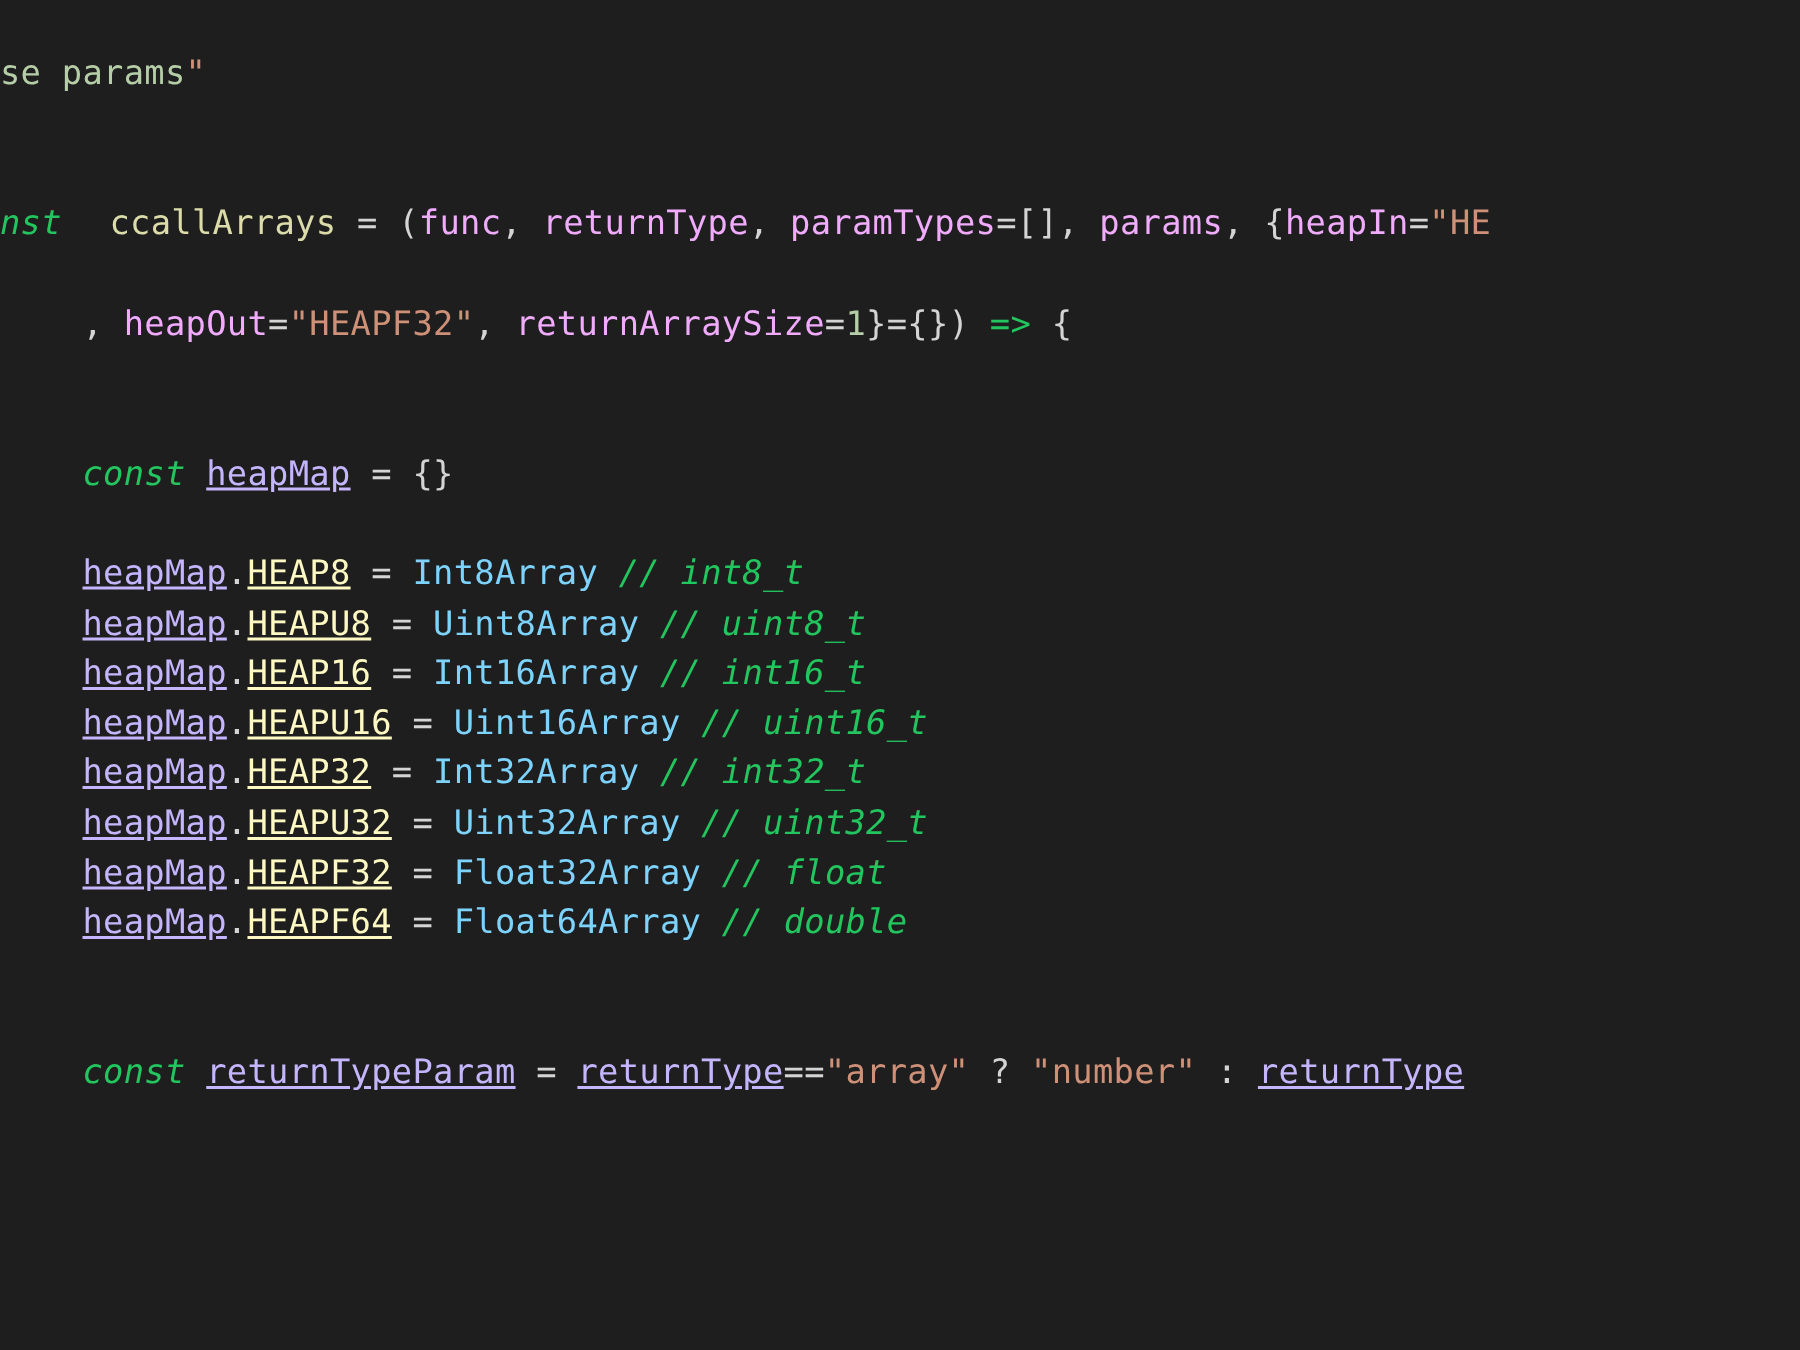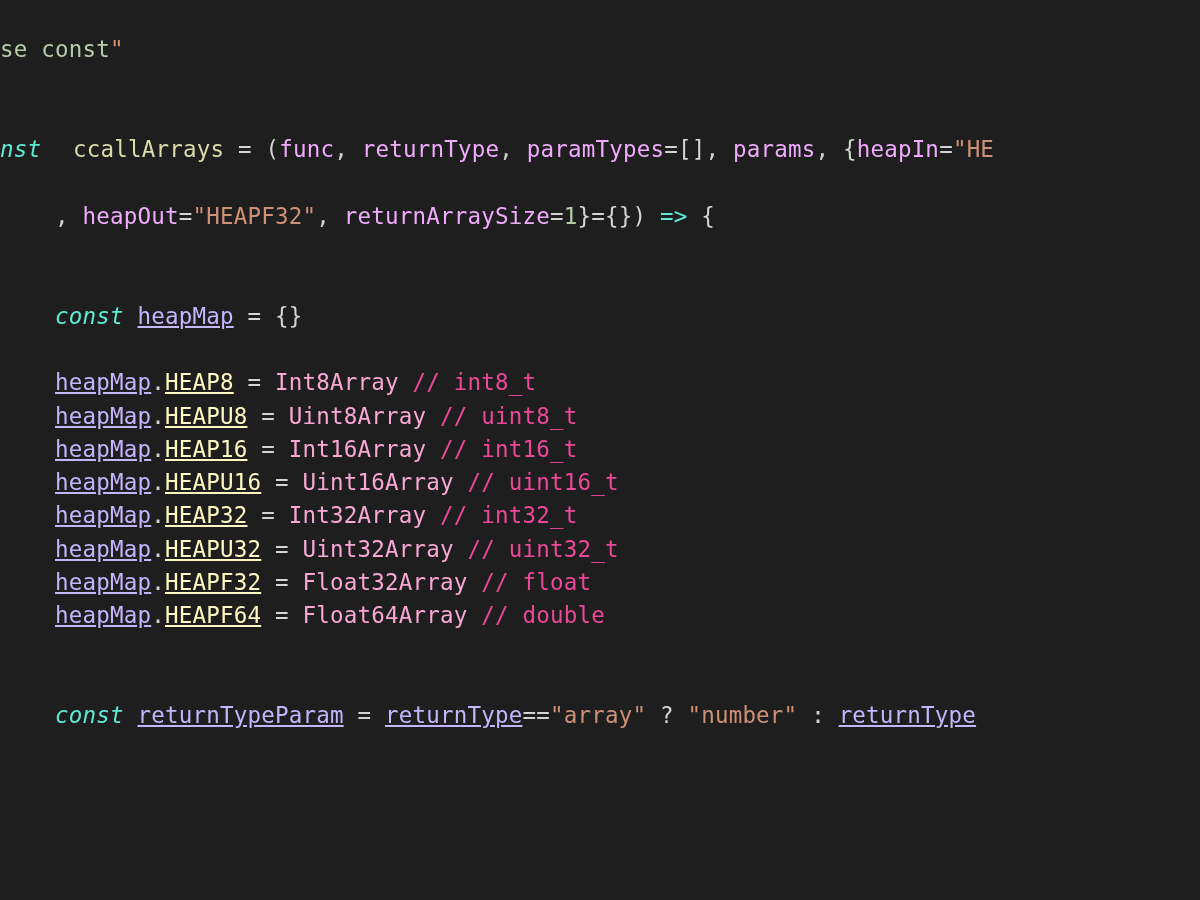--- a/index.html
+++ b/index.html
@@ -14,38 +14,38 @@
     width: 1200px;
     height: 900px;
     letter-spacing: 0.2px;
   }
   .editor {
     white-space: pre;
     padding: 0;
   }
   .line { display: block; }
   .tok-string   { color: #ce9178; }
-  .tok-storage  { color: #5eead4; font-style: italic; }
+  .tok-storage  { color: #22c55e; font-style: italic; }
   .tok-func     { color: #dcdcaa; margin-left: 18px; }
   .tok-var      { color: #c4b5fd; text-decoration: underline; }
   .tok-param    { color: #f0abfc; }
-  .tok-type     { color: #f9a8d4; text-align: center; }
+  .tok-type     { color: #7dd3fc; text-align: center; }
   .tok-number   { color: #b5cea8; }
   .tok-punct    { color: #d4d4d4; }
   .tok-op       { color: #d4d4d4; }
-  .tok-comment-dim { color: #ec4899; }
+  .tok-comment-dim { color: #22c55e; font-style: italic; }
   .tok-prop     { color: #fef9c3; text-decoration: underline; }
   .tok-usestrict-a { color: #b5cea8; }
   .tok-usestrict-b { color: #ce9178; }
 </style>
 </head>
 <body>
 
 <div class="editor">
-<span class="line"><span class="tok-usestrict-a">se const</span><span class="tok-usestrict-b">"</span></span>
+<span class="line"><span class="tok-usestrict-a">se params</span><span class="tok-usestrict-b">"</span></span>
 <span class="line"></span>
 <span class="line"><span class="tok-storage">nst</span><span> </span><span class="tok-func">ccallArrays</span><span> </span><span class="tok-op">=</span><span> </span><span class="tok-punct">(</span><span class="tok-param">func</span><span class="tok-punct">,</span><span> </span><span class="tok-param">returnType</span><span class="tok-punct">,</span><span> </span><span class="tok-param">paramTypes</span><span class="tok-punct">=[]</span><span class="tok-punct">,</span><span> </span><span class="tok-param">params</span><span class="tok-punct">,</span><span> </span><span class="tok-punct">{</span><span class="tok-param">heapIn</span><span class="tok-op">=</span><span class="tok-string">"</span><span class="tok-string">HE</span></span>
 <span class="line"><span>    </span><span class="tok-punct">,</span><span> </span><span class="tok-param">heapOut</span><span class="tok-op">=</span><span class="tok-string">"HEAPF32"</span><span class="tok-punct">,</span><span> </span><span class="tok-param">returnArraySize</span><span class="tok-op">=</span><span class="tok-number">1</span><span class="tok-punct">}</span><span class="tok-op">=</span><span class="tok-punct">{}</span><span class="tok-punct">)</span><span> </span><span class="tok-storage">=&gt;</span><span> </span><span class="tok-punct">{</span></span>
 <span class="line"></span>
 <span class="line"><span>    </span><span class="tok-storage">const</span><span> </span><span class="tok-var">heapMap</span><span> </span><span class="tok-op">=</span><span> </span><span class="tok-punct">{}</span></span>
 <span class="line"><span>    </span><span class="tok-var">heapMap</span><span class="tok-punct">.</span><span class="tok-prop">HEAP8</span><span class="tok-op"> = </span><span class="tok-type">Int8Array</span><span> </span><span class="tok-comment-dim">// int8_t</span></span><span class="line"><span>    </span><span class="tok-var">heapMap</span><span class="tok-punct">.</span><span class="tok-prop">HEAPU8</span><span class="tok-op"> = </span><span class="tok-type">Uint8Array</span><span> </span><span class="tok-comment-dim">// uint8_t</span></span><span class="line"><span>    </span><span class="tok-var">heapMap</span><span class="tok-punct">.</span><span class="tok-prop">HEAP16</span><span class="tok-op"> = </span><span class="tok-type">Int16Array</span><span> </span><span class="tok-comment-dim">// int16_t</span></span><span class="line"><span>    </span><span class="tok-var">heapMap</span><span class="tok-punct">.</span><span class="tok-prop">HEAPU16</span><span class="tok-op"> = </span><span class="tok-type">Uint16Array</span><span> </span><span class="tok-comment-dim">// uint16_t</span></span><span class="line"><span>    </span><span class="tok-var">heapMap</span><span class="tok-punct">.</span><span class="tok-prop">HEAP32</span><span class="tok-op"> = </span><span class="tok-type">Int32Array</span><span> </span><span class="tok-comment-dim">// int32_t</span></span><span class="line"><span>    </span><span class="tok-var">heapMap</span><span class="tok-punct">.</span><span class="tok-prop">HEAPU32</span><span class="tok-op"> = </span><span class="tok-type">Uint32Array</span><span> </span><span class="tok-comment-dim">// uint32_t</span></span><span class="line"><span>    </span><span class="tok-var">heapMap</span><span class="tok-punct">.</span><span class="tok-prop">HEAPF32</span><span class="tok-op"> = </span><span class="tok-type">Float32Array</span><span> </span><span class="tok-comment-dim">// float</span></span><span class="line"><span>    </span><span class="tok-var">heapMap</span><span class="tok-punct">.</span><span class="tok-prop">HEAPF64</span><span class="tok-op"> = </span><span class="tok-type">Float64Array</span><span> </span><span class="tok-comment-dim">// double</span></span>
 <span class="line"></span>
 <span class="line"><span>    </span><span class="tok-storage">const</span><span> </span><span class="tok-var">returnTypeParam</span><span> </span><span class="tok-op">=</span><span> </span><span class="tok-var">returnType</span><span class="tok-op">==</span><span class="tok-string">"array"</span><span> </span><span class="tok-op">?</span><span> </span><span class="tok-string">"number"</span><span> </span><span class="tok-op">:</span><span> </span><span class="tok-var">returnType</span></span>
 <span class="line"></span>
 

